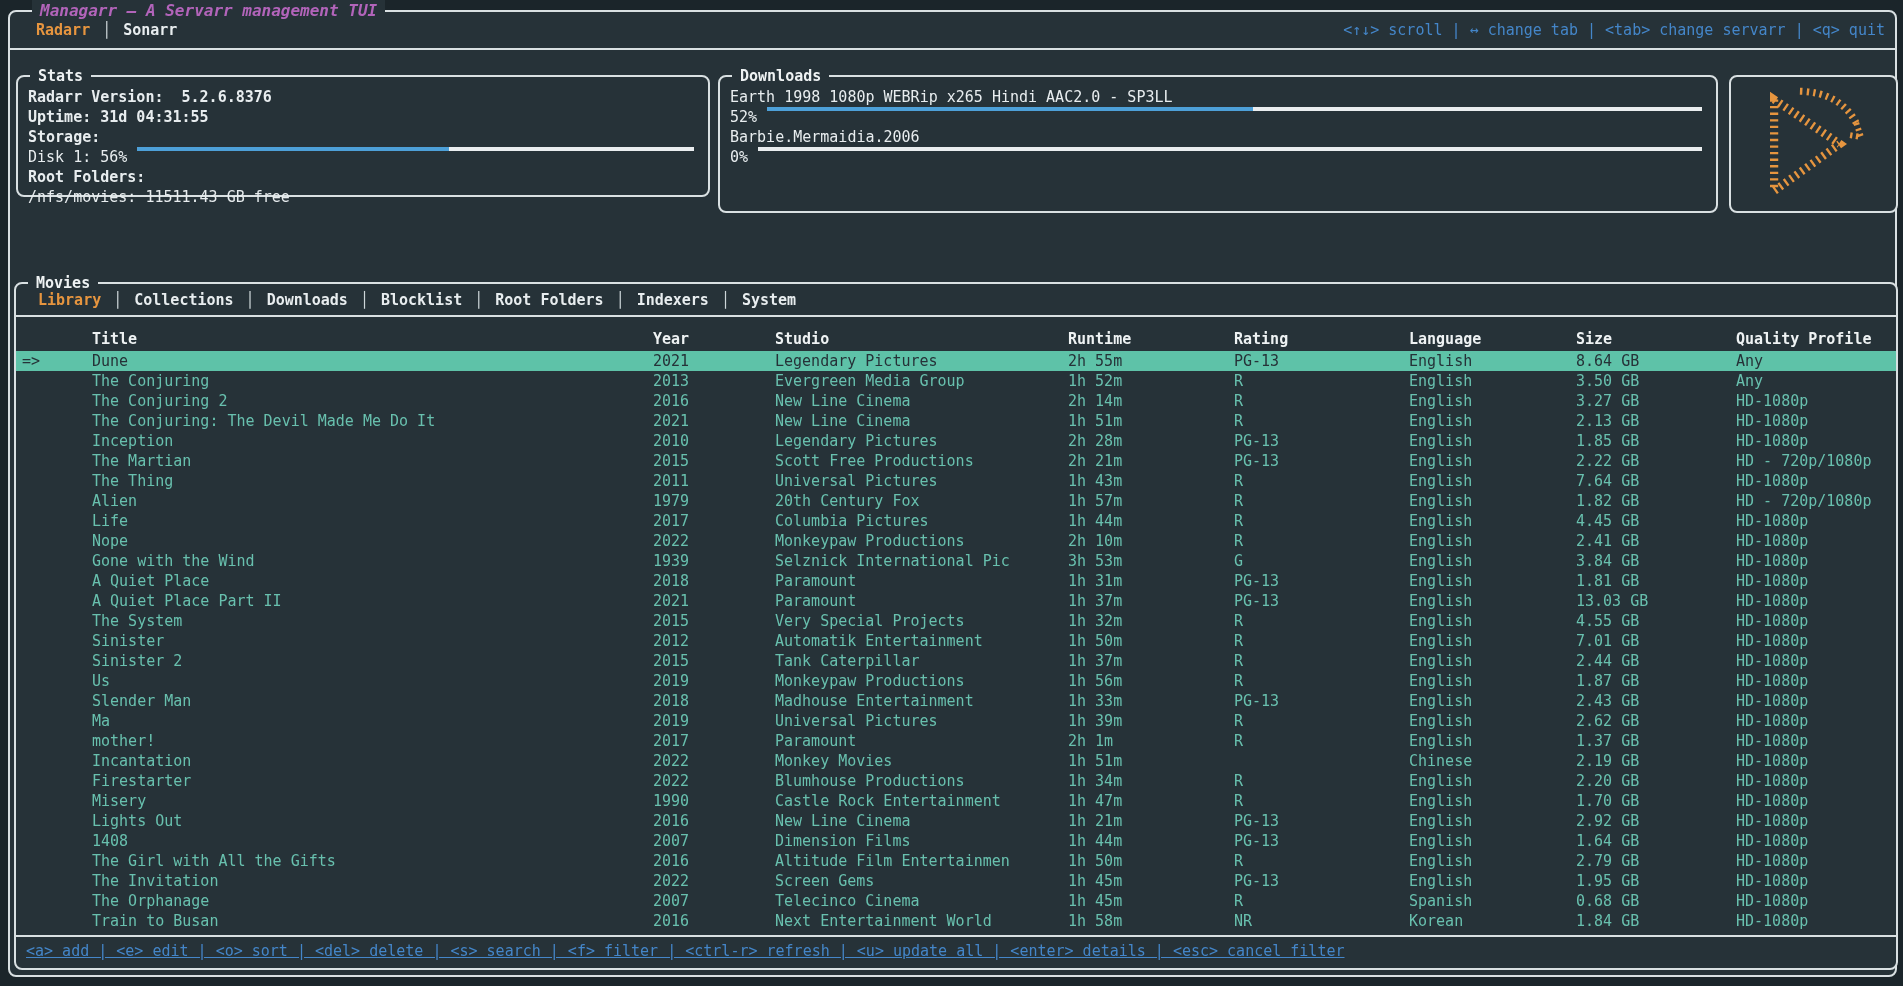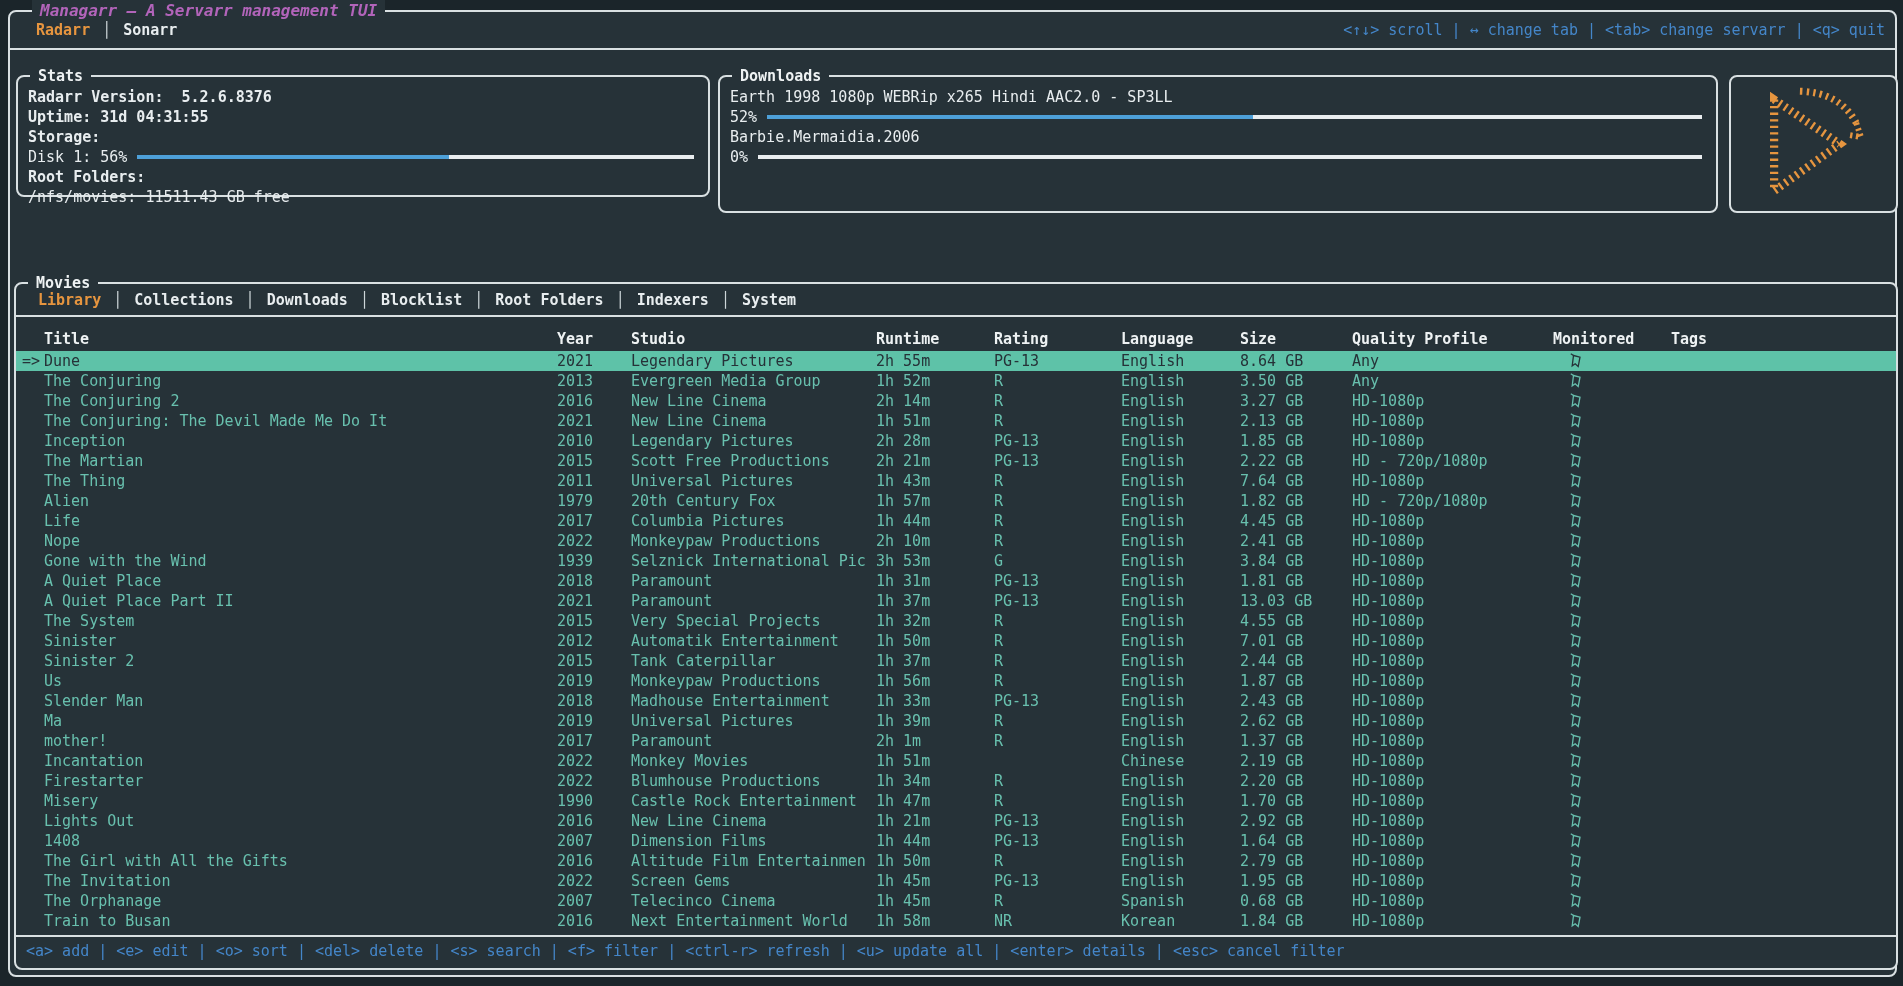--- a/index.html
+++ b/index.html
@@ -39,46 +39,46 @@
   .panel-title {
     position:absolute; top:-11px; left:12px; padding:0 8px; background:#263238;
     font-weight:bold; line-height:20px; color:#eef2f3; white-space:pre;
   }
   #stats-panel    { left:6px;    top:63px;  width:694px; height:122px; }
   #downloads-panel{ left:708px;  top:63px;  width:1000px; height:138px; }
   #logo-panel     { left:1719px; top:63px;  width:169px; height:138px; display:flex; align-items:center; justify-content:center; }
   .panel-body { padding:10px 12px 0 10px; }
   .stat-line { line-height:20px; white-space:pre; }
   .bold { font-weight:bold; }
-  .gauge-line { display:flex; align-items:center; line-height:20px; white-space:pre; }
+  .gauge-line { display:flex; line-height:20px; white-space:pre; }
   .gauge { flex:1; height:4px; background:#e9edef; margin-left:10px; margin-right:2px; position:relative; }
   .gauge .fill { position:absolute; left:0; top:0; bottom:0; background:#4da0d8; }
   .dl-name { line-height:20px; white-space:pre; }
   
   #movies-panel { left:4px; top:270px; width:1884px; height:688px; }
   .mtabs {
     position:absolute; top:2px; left:0; right:0; height:31px; line-height:29px;
     border-bottom:2px solid #d9e0e2; display:flex; align-items:center; padding-left:10px;
   }
   .mtabs .tab { font-size:15px; }
   .grid {
     display:grid;
     grid-template-columns:22px 513px 74px 245px 118px 127px 119px 112px 201px 118px 1fr;
-    padding-left:6px; align-items:center;
+    padding-left:6px; align-items:center;gap:48px;
   }
   .mheader { position:absolute; top:45px; left:0; right:0; height:20px; font-weight:bold; color:#eef2f3; }
   .mbody { position:absolute; top:67px; left:0; right:0; }
   .mrow { height:20px; color:#68c0ae; }
   .mrow.selected { background:#5ec2a8; color:#263238; }
   .cell { overflow:hidden; white-space:pre; }
   .cell-monitored svg { display:block; margin-left:16px; }
   .mfooter {
     position:absolute; left:0; right:0; bottom:0; height:33px;
     border-top:2px solid #d9e0e2; line-height:29px; padding-left:10px;
-    color:#4486c9; white-space:pre;
+    color:#4486c9; white-space:pre;text-decoration:underline;
   }
   .logo-svg { display:block; }
 </style>
 </head>
 <body>
 
 <div class="app">
   <span class="window-title">Managarr – A Servarr management TUI</span>
 
   <div class="servarr-row">

